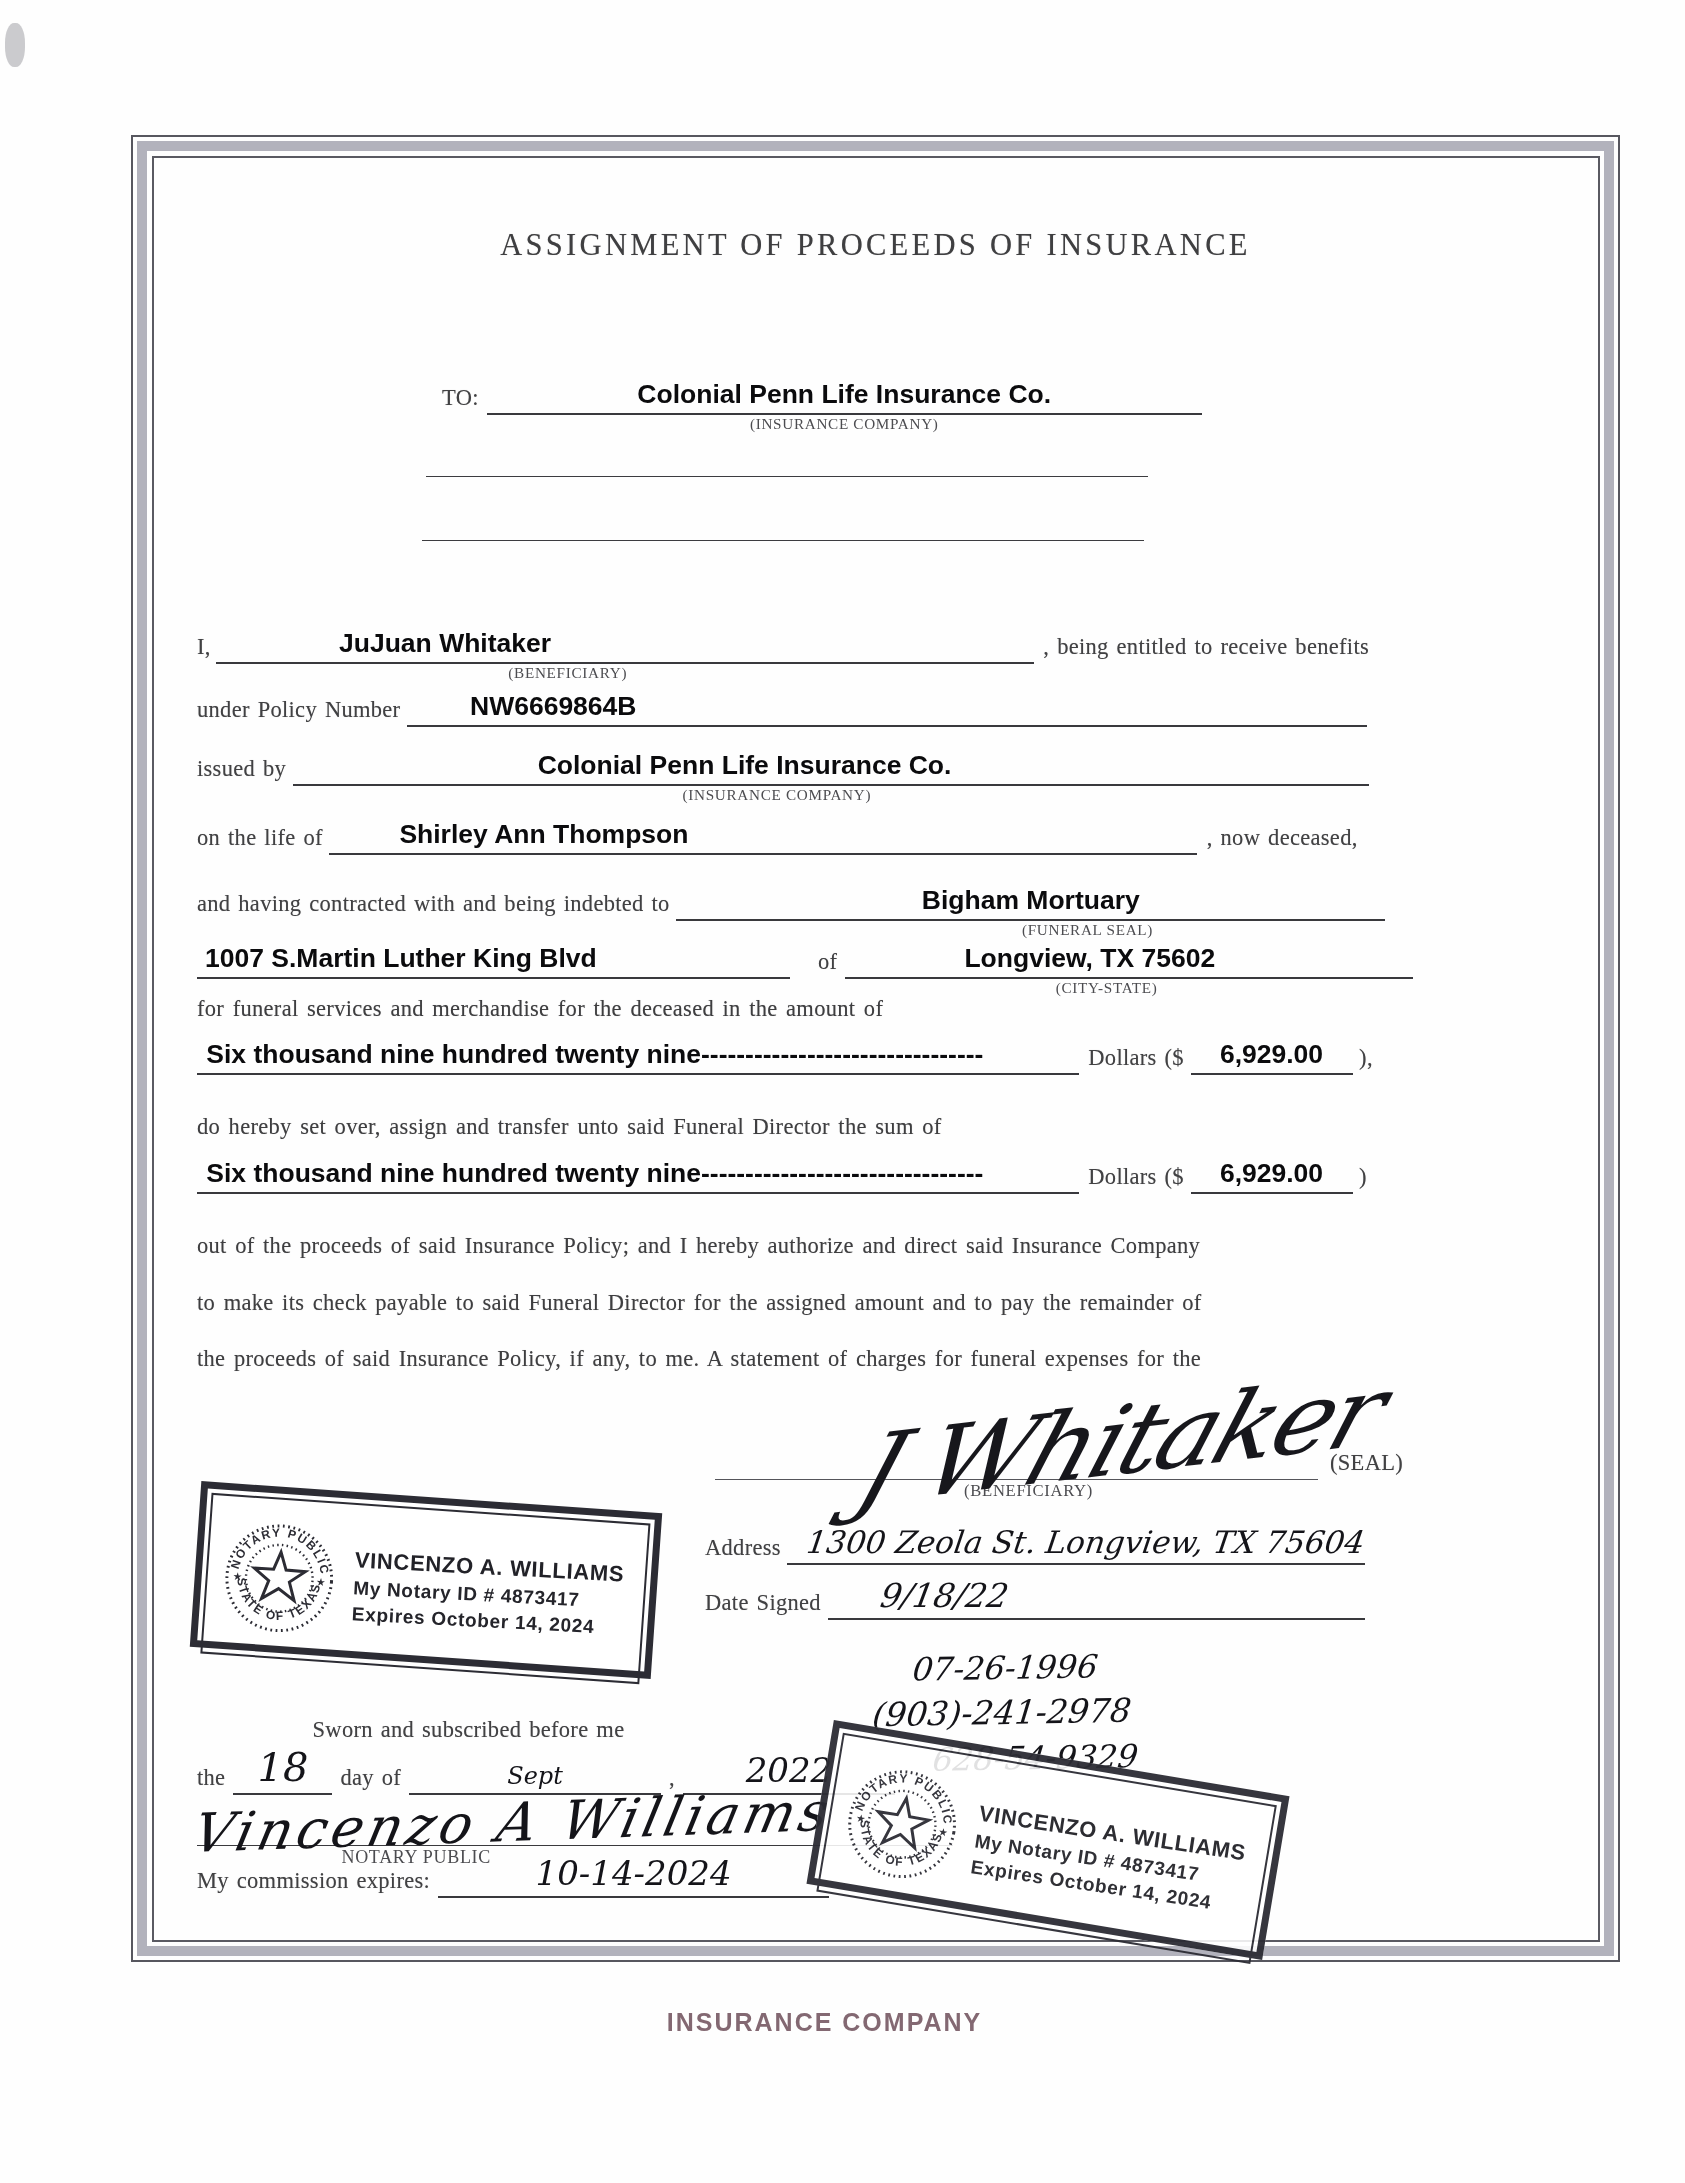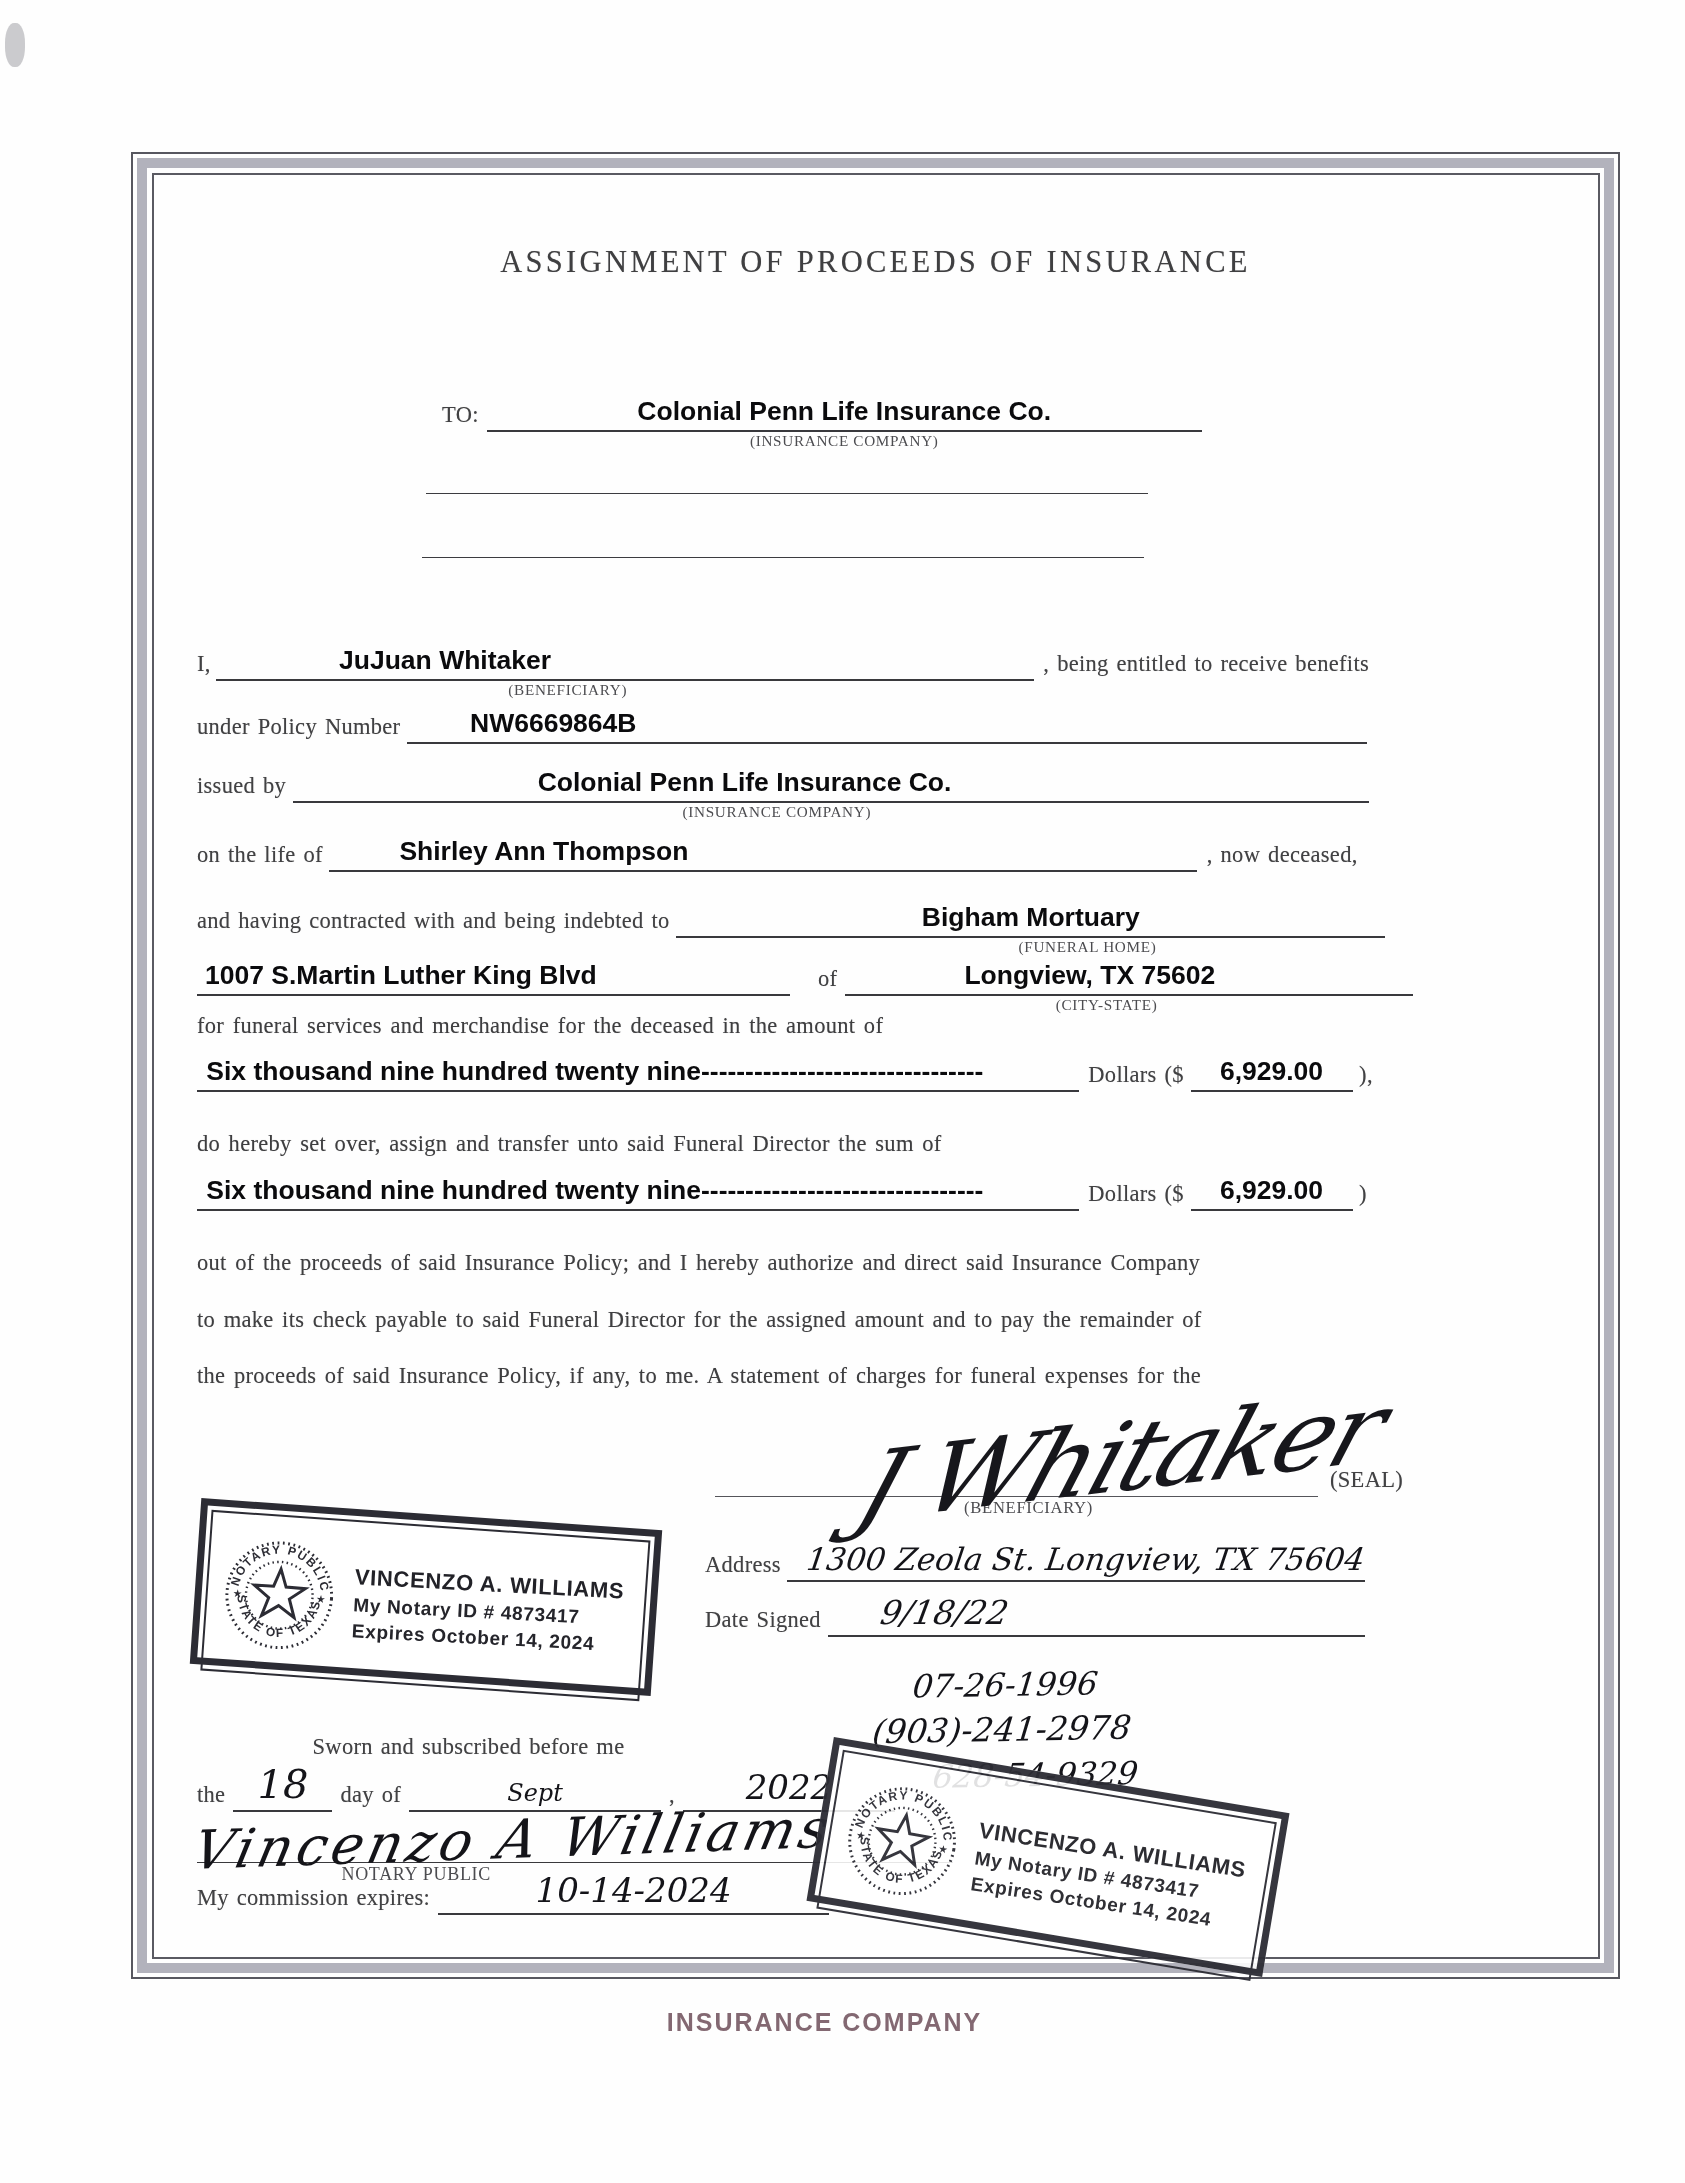--- a/index.html
+++ b/index.html
@@ -1,19 +1,19 @@
 <!DOCTYPE html>
 <html style="font-size:10.6px"><head>
 <meta charset="utf-8">
 <style>
   html,body{margin:0;padding:0;background:#ffffff;}
   #canvas{position:relative;width:1685px;height:2183px;background:#fefefe;overflow:hidden;
           font-family:"Liberation Serif", serif;color:#3c3c3e;}
   .smudge{position:absolute;left:5.3px;top:22.5px;width:20px;height:44px;background:#8f8f94;opacity:.45;border-radius:45%;}
-  .page{position:absolute;left:131px;top:152px;width:1489px;height:1827px;}
+  .page{position:absolute;left:131px;top:135px;width:1489px;height:1827px;}
   .b-outer{position:absolute;inset:0;border:2px solid #57575f;}
   .b-band{position:absolute;inset:6px;border:10px solid #b2b2bc;}
   .b-inner{position:absolute;inset:20.5px;border:2px solid #5a5a62;}
   .row{position:absolute;display:flex;align-items:flex-end;white-space:nowrap;}
   .ptext{font-size:22.5px;color:#414143;letter-spacing:0.3px;word-spacing:2px;padding-bottom:4px;
          text-shadow:0 0 0.7px rgba(70,70,70,.4);}
   .blank{position:relative;display:inline-block;border-bottom:2px solid #39393d;height:42px;}
   .blank.thin{border-bottom-width:1.3px;border-bottom-color:#55555a;}
   .val{position:absolute;left:0;right:0;bottom:2.6px;text-align:center;
        font-family:"Liberation Sans", sans-serif;font-weight:700;font-size:26.5px;color:#0b0b0d;}
@@ -91,21 +91,21 @@
       <span class="blank" style="width:868px;margin-left:6.6px;">
         <span class="val left" style="padding-left:70px;">Shirley Ann Thompson</span>
       </span>
       <span class="ptext" style="margin-left:9.3px;">, now deceased,</span>
     </div>
 
     <div class="row" style="left:66px;top:742px;">
       <span class="ptext">and having contracted with and being indebted to</span>
       <span class="blank" style="width:709px;margin-left:6.6px;">
         <span class="val">Bigham Mortuary</span>
-        <span class="sub" style="left:58%;">(FUNERAL HOME)</span>
+        <span class="sub" style="left:58%;">(FUNERAL SEAL)</span>
       </span>
     </div>
 
     <div class="row" style="left:66px;top:800px;">
       <span class="blank" style="width:593px;">
         <span class="val left" style="padding-left:8px;">1007 S.Martin Luther King Blvd</span>
       </span>
       <span class="ptext" style="margin-left:28px;">of</span>
       <span class="blank" style="width:568px;margin-left:8px;">
         <span class="val" style="text-align:center;padding-right:79px;">Longview, TX 75602</span>

